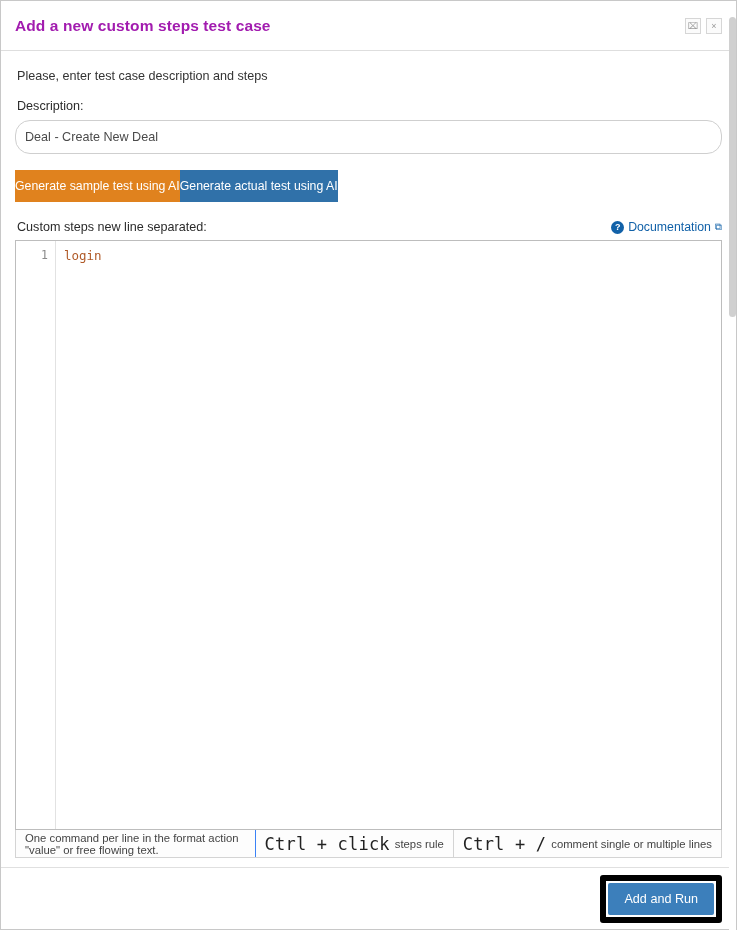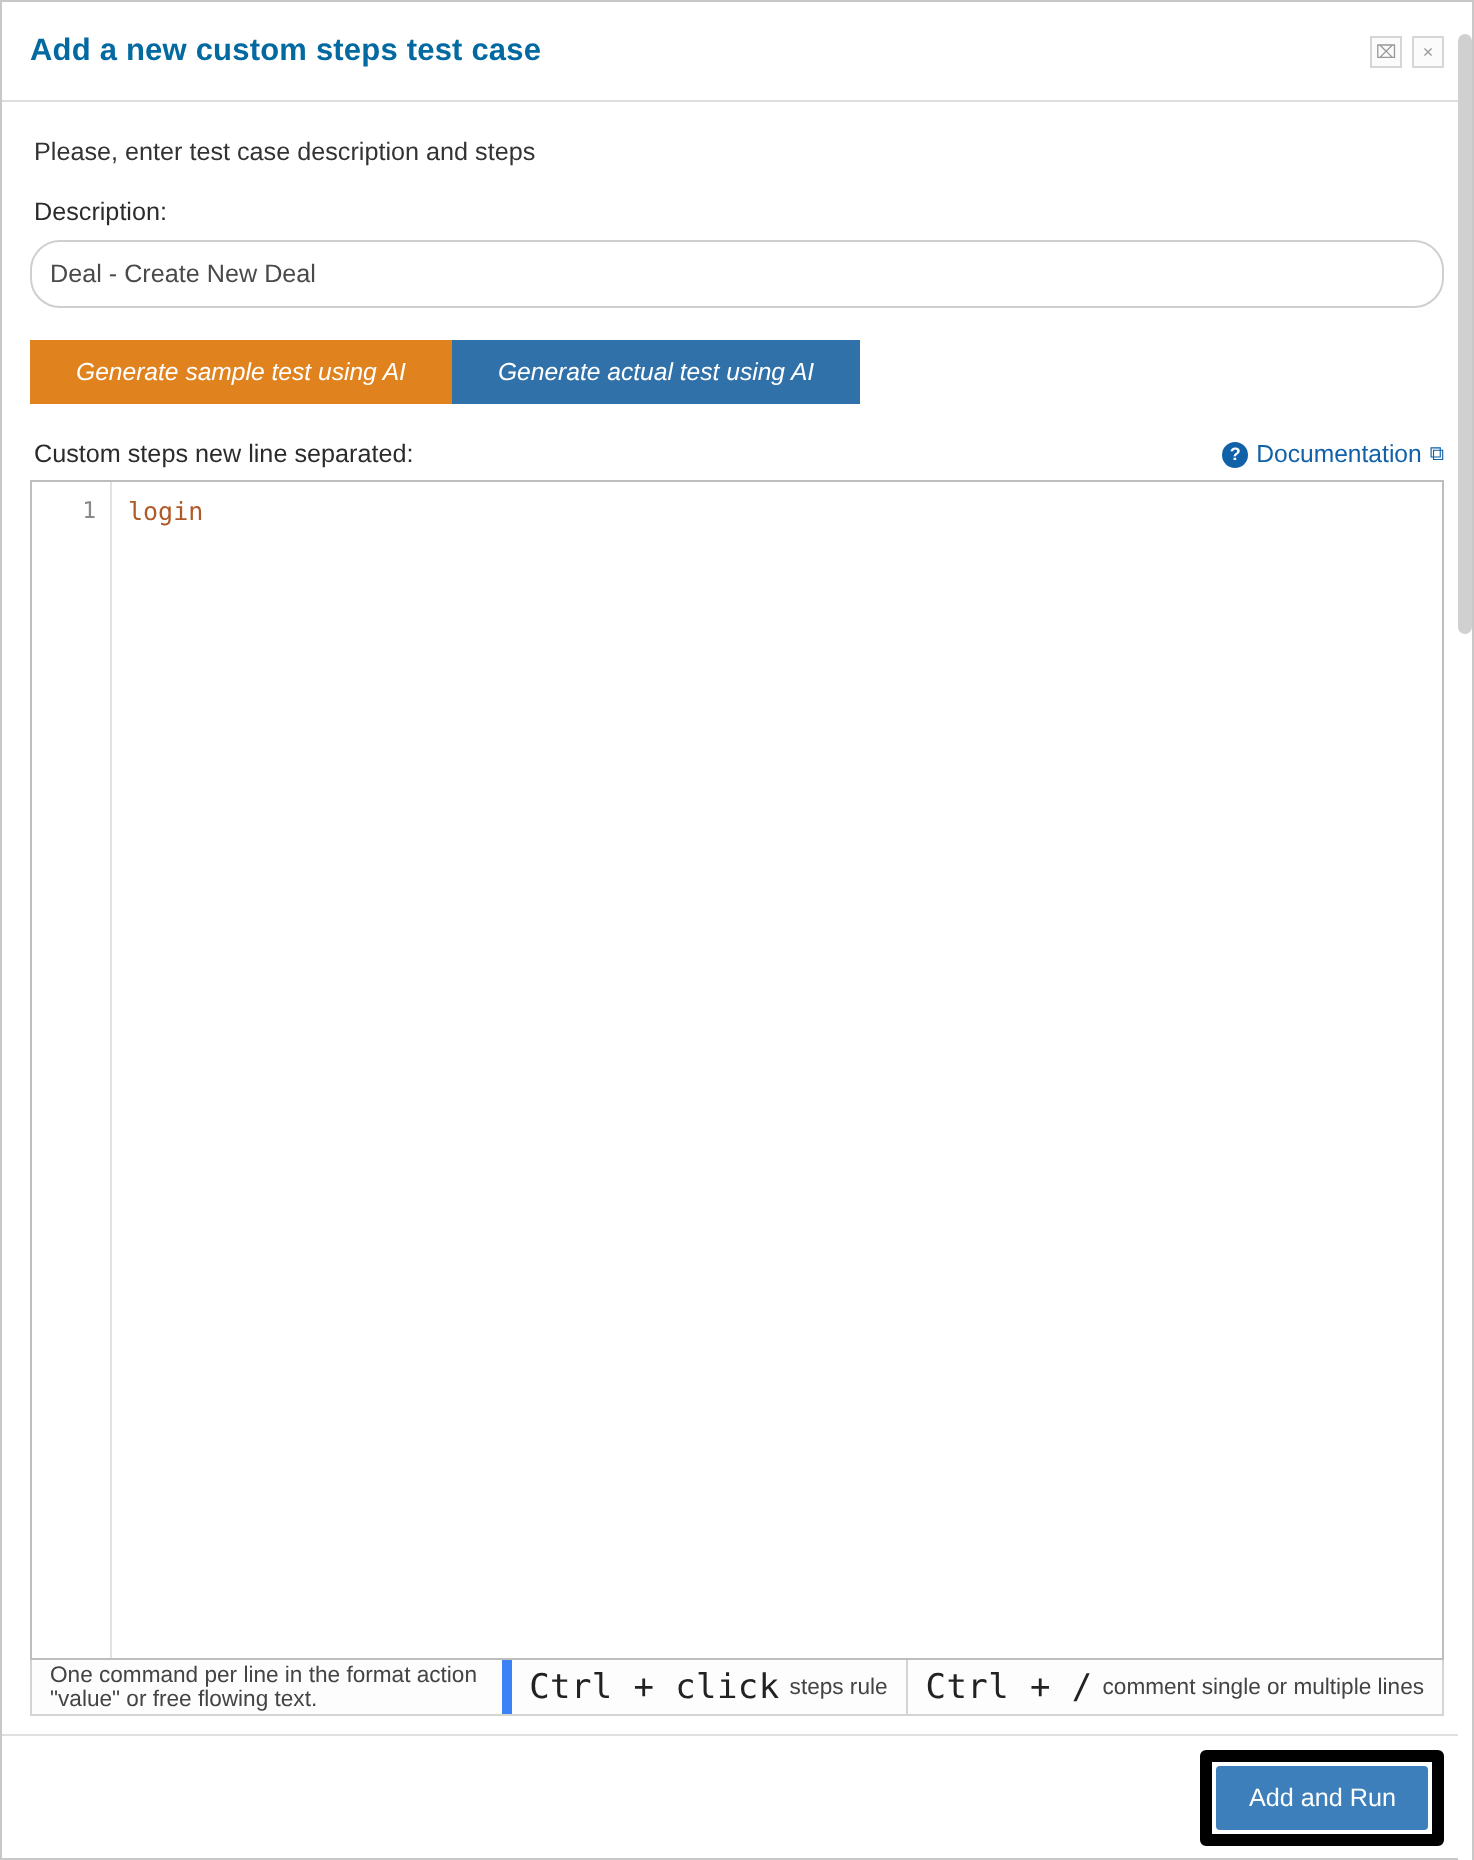--- a/index.html
+++ b/index.html
@@ -24,21 +24,21 @@
     height: 50px;
     border-bottom: 1px solid #dedede;
     display: flex;
     align-items: center;
     padding: 0 14px;
     flex: 0 0 auto;
   }
   .dialog-title {
     font-size: 15.5px;
     font-weight: bold;
-    color: #0369a1;
+    color: #a21caf;
     flex: 1 1 auto;
     letter-spacing: 0.1px;
   }
   .header-btns { display: flex; gap: 5px; align-items: center; }
   .hdr-btn {
     width: 16px; height: 16px;
     border: 1px solid #d6d6d6;
     background: #fbfbfb;
     color: #9a9a9a;
     font-size: 9px;
@@ -78,25 +78,24 @@
   }
   .btn-row {
     margin: 16px 0 0 0;
     display: flex;
   }
   .btn-ai {
     border: none;
     color: #ffffff;
     font-size: 12.3px;
     font-family: "Liberation Sans", sans-serif;
-    padding: 0 23px;
+    padding: 0 0;
     height: 32px;
     cursor: pointer;
     white-space: nowrap;
-    font-style: italic;
   }
   .btn-ai.sample { background: #e0821e; }
   .btn-ai.actual { background: #3071a9; }
 
   .steps-head {
     margin: 18px 0 6px 0;
     display: flex;
     align-items: center;
   }
   .steps-head .field-label { margin: 0 0 0 2px; flex: 1 1 auto; }
@@ -169,21 +168,21 @@
     align-items: stretch;
   }
   .hint {
     display: flex;
     align-items: center;
     padding: 0 9px;
     font-size: 11.3px;
     color: #444;
     gap: 5px;
   }
-  .hint:nth-child(1) { flex: 1 1 auto; border-right: 5px solid #3b82f6; }
+  .hint:nth-child(1) { flex: 1 1 auto; border-right: 1px solid #3b82f6; }
   .hint:nth-child(2) { flex: 0 0 auto; border-right: 1px solid #d4d4d4; }
   .hint:nth-child(3) { flex: 0 0 auto; }
   .kbd {
     font-family: "DejaVu Sans Mono", monospace;
     font-size: 17px;
     color: #222;
     letter-spacing: 0.2px;
   }
 
   

